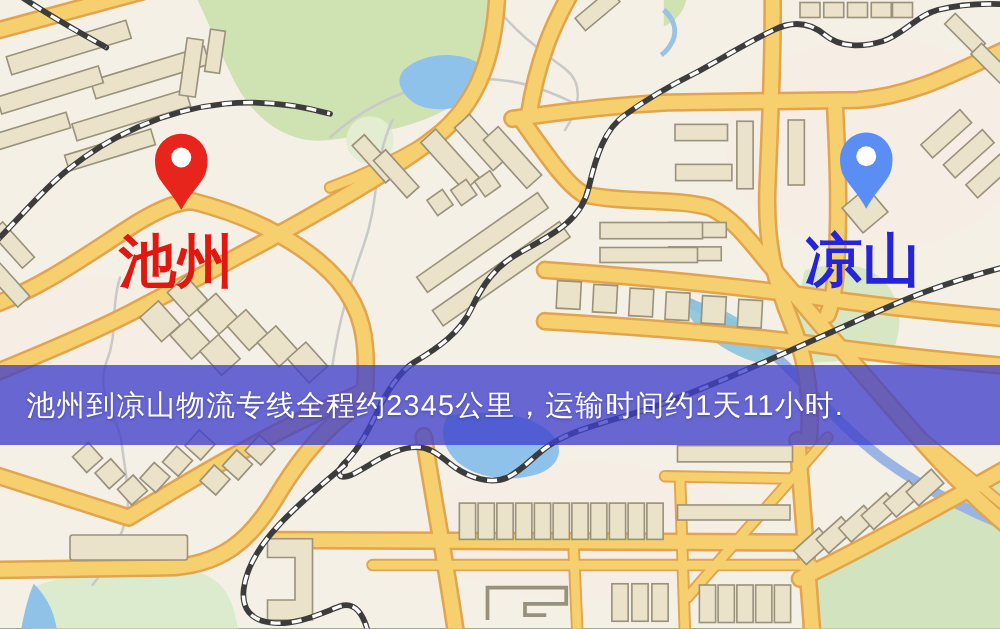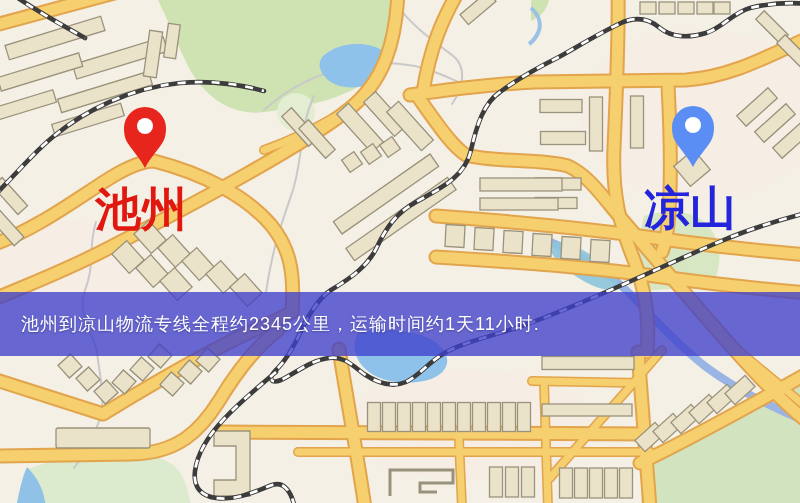--- a/index.html
+++ b/index.html
@@ -10,21 +10,21 @@
   .rcM{stroke-width:15px;} .rcm{stroke-width:10px;}
   .rf{stroke:#f6cf6e;fill:none;stroke-linecap:round;stroke-linejoin:round;}
   .rfM{stroke-width:11px;} .rfm{stroke-width:7px;}
   .rail-base{stroke:#3c3c3c;stroke-width:4.6;fill:none;stroke-linecap:round;}
   .rail-dash{stroke:#ffffff;stroke-width:2.7;fill:none;stroke-dasharray:8 9;stroke-linecap:butt;}
   .b{fill:#ebe2ca;stroke:#9a927b;stroke-width:1.3;}
   .thin{fill:none;stroke:#c9c9c9;stroke-width:2;stroke-linecap:round;}
   .label{font-weight:bold;font-size:46px;font-family:"Liberation Sans","DejaVu Sans",sans-serif;}
   .banner{position:absolute;left:0;top:292px;width:800px;height:64px;
           background:rgba(64,64,202,0.78);display:flex;align-items:center;}
-  .banner-text{color:#ffffff;font-size:18px;padding-left:21px;letter-spacing:1px;
+  .banner-text{color:#ffffff;font-size:23px;padding-left:21px;letter-spacing:1px;
                text-shadow:0 1px 2px rgba(40,40,120,0.55);white-space:nowrap;text-align:right;}
 </style>
 </head>
 <body>
 
 <div class="stage">
   <svg width="800" height="503" viewBox="0 0 800 503">
     <defs>
       <path id="r1" d="M -8 26 L 118 -8"></path>
       <path id="r2" d="M 398 -8 C 396 42 384 82 348 110 C 302 146 205 198 105 250 C 62 272 25 286 -8 300"></path>

